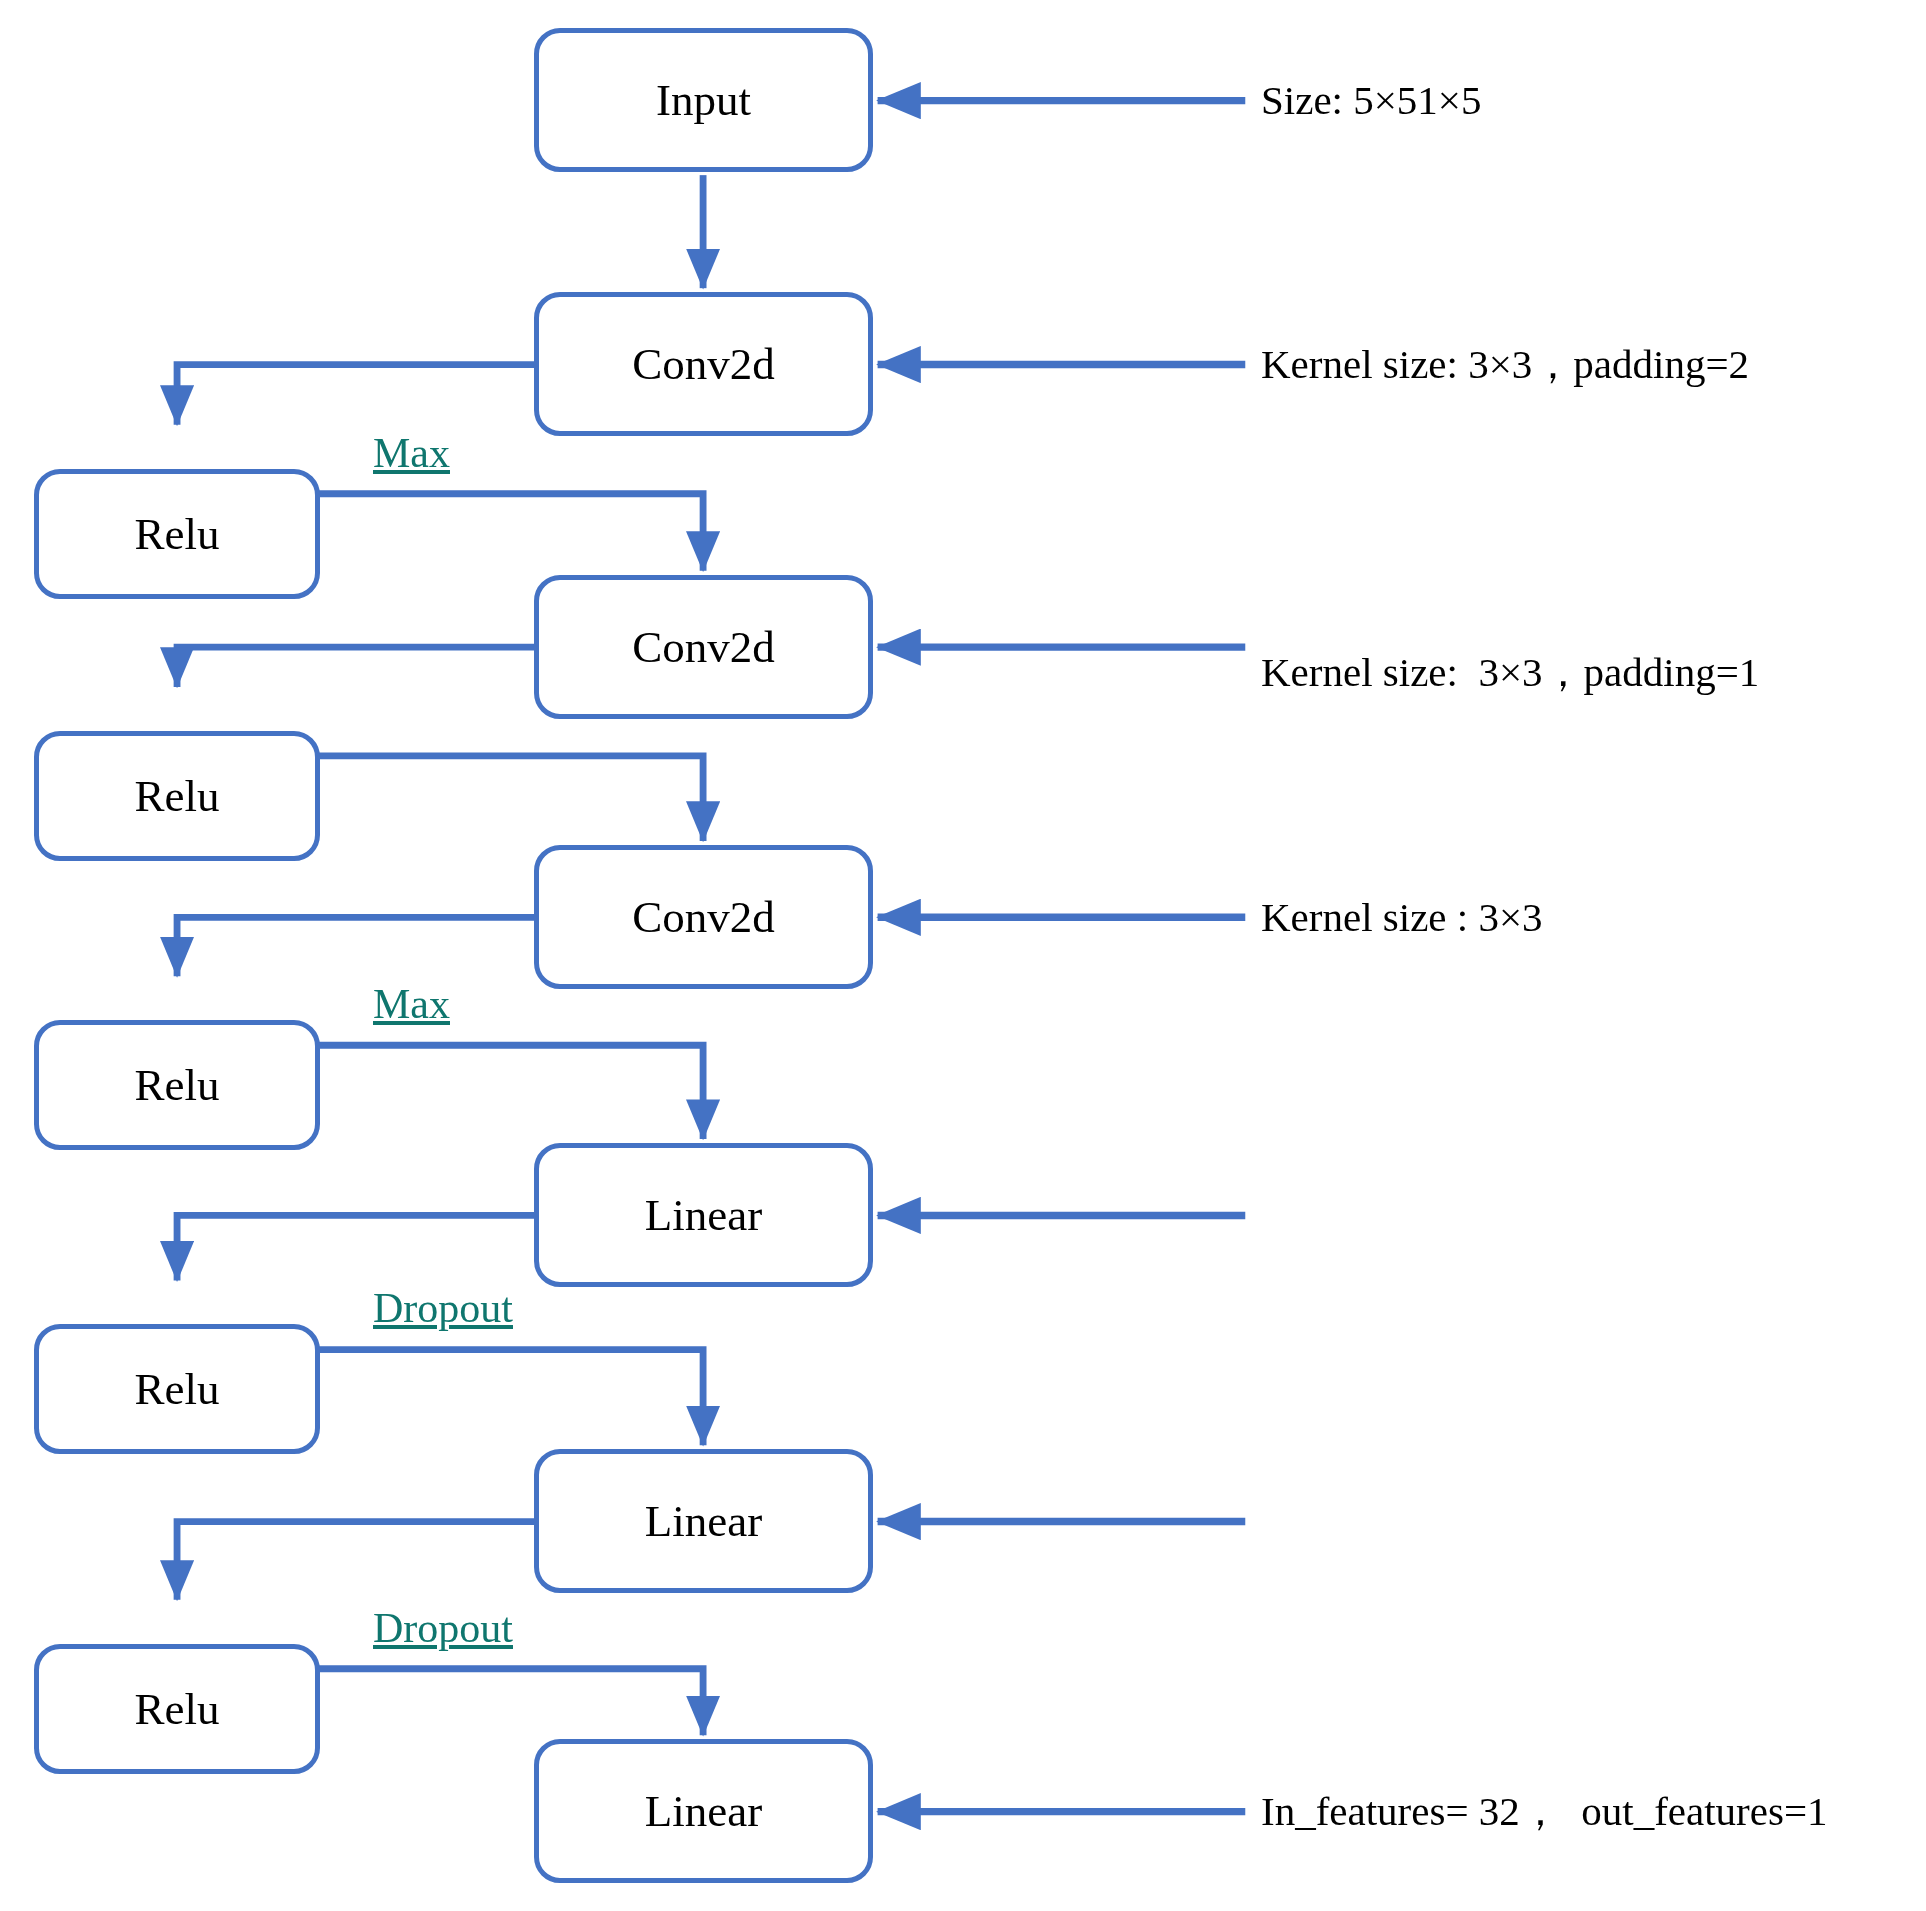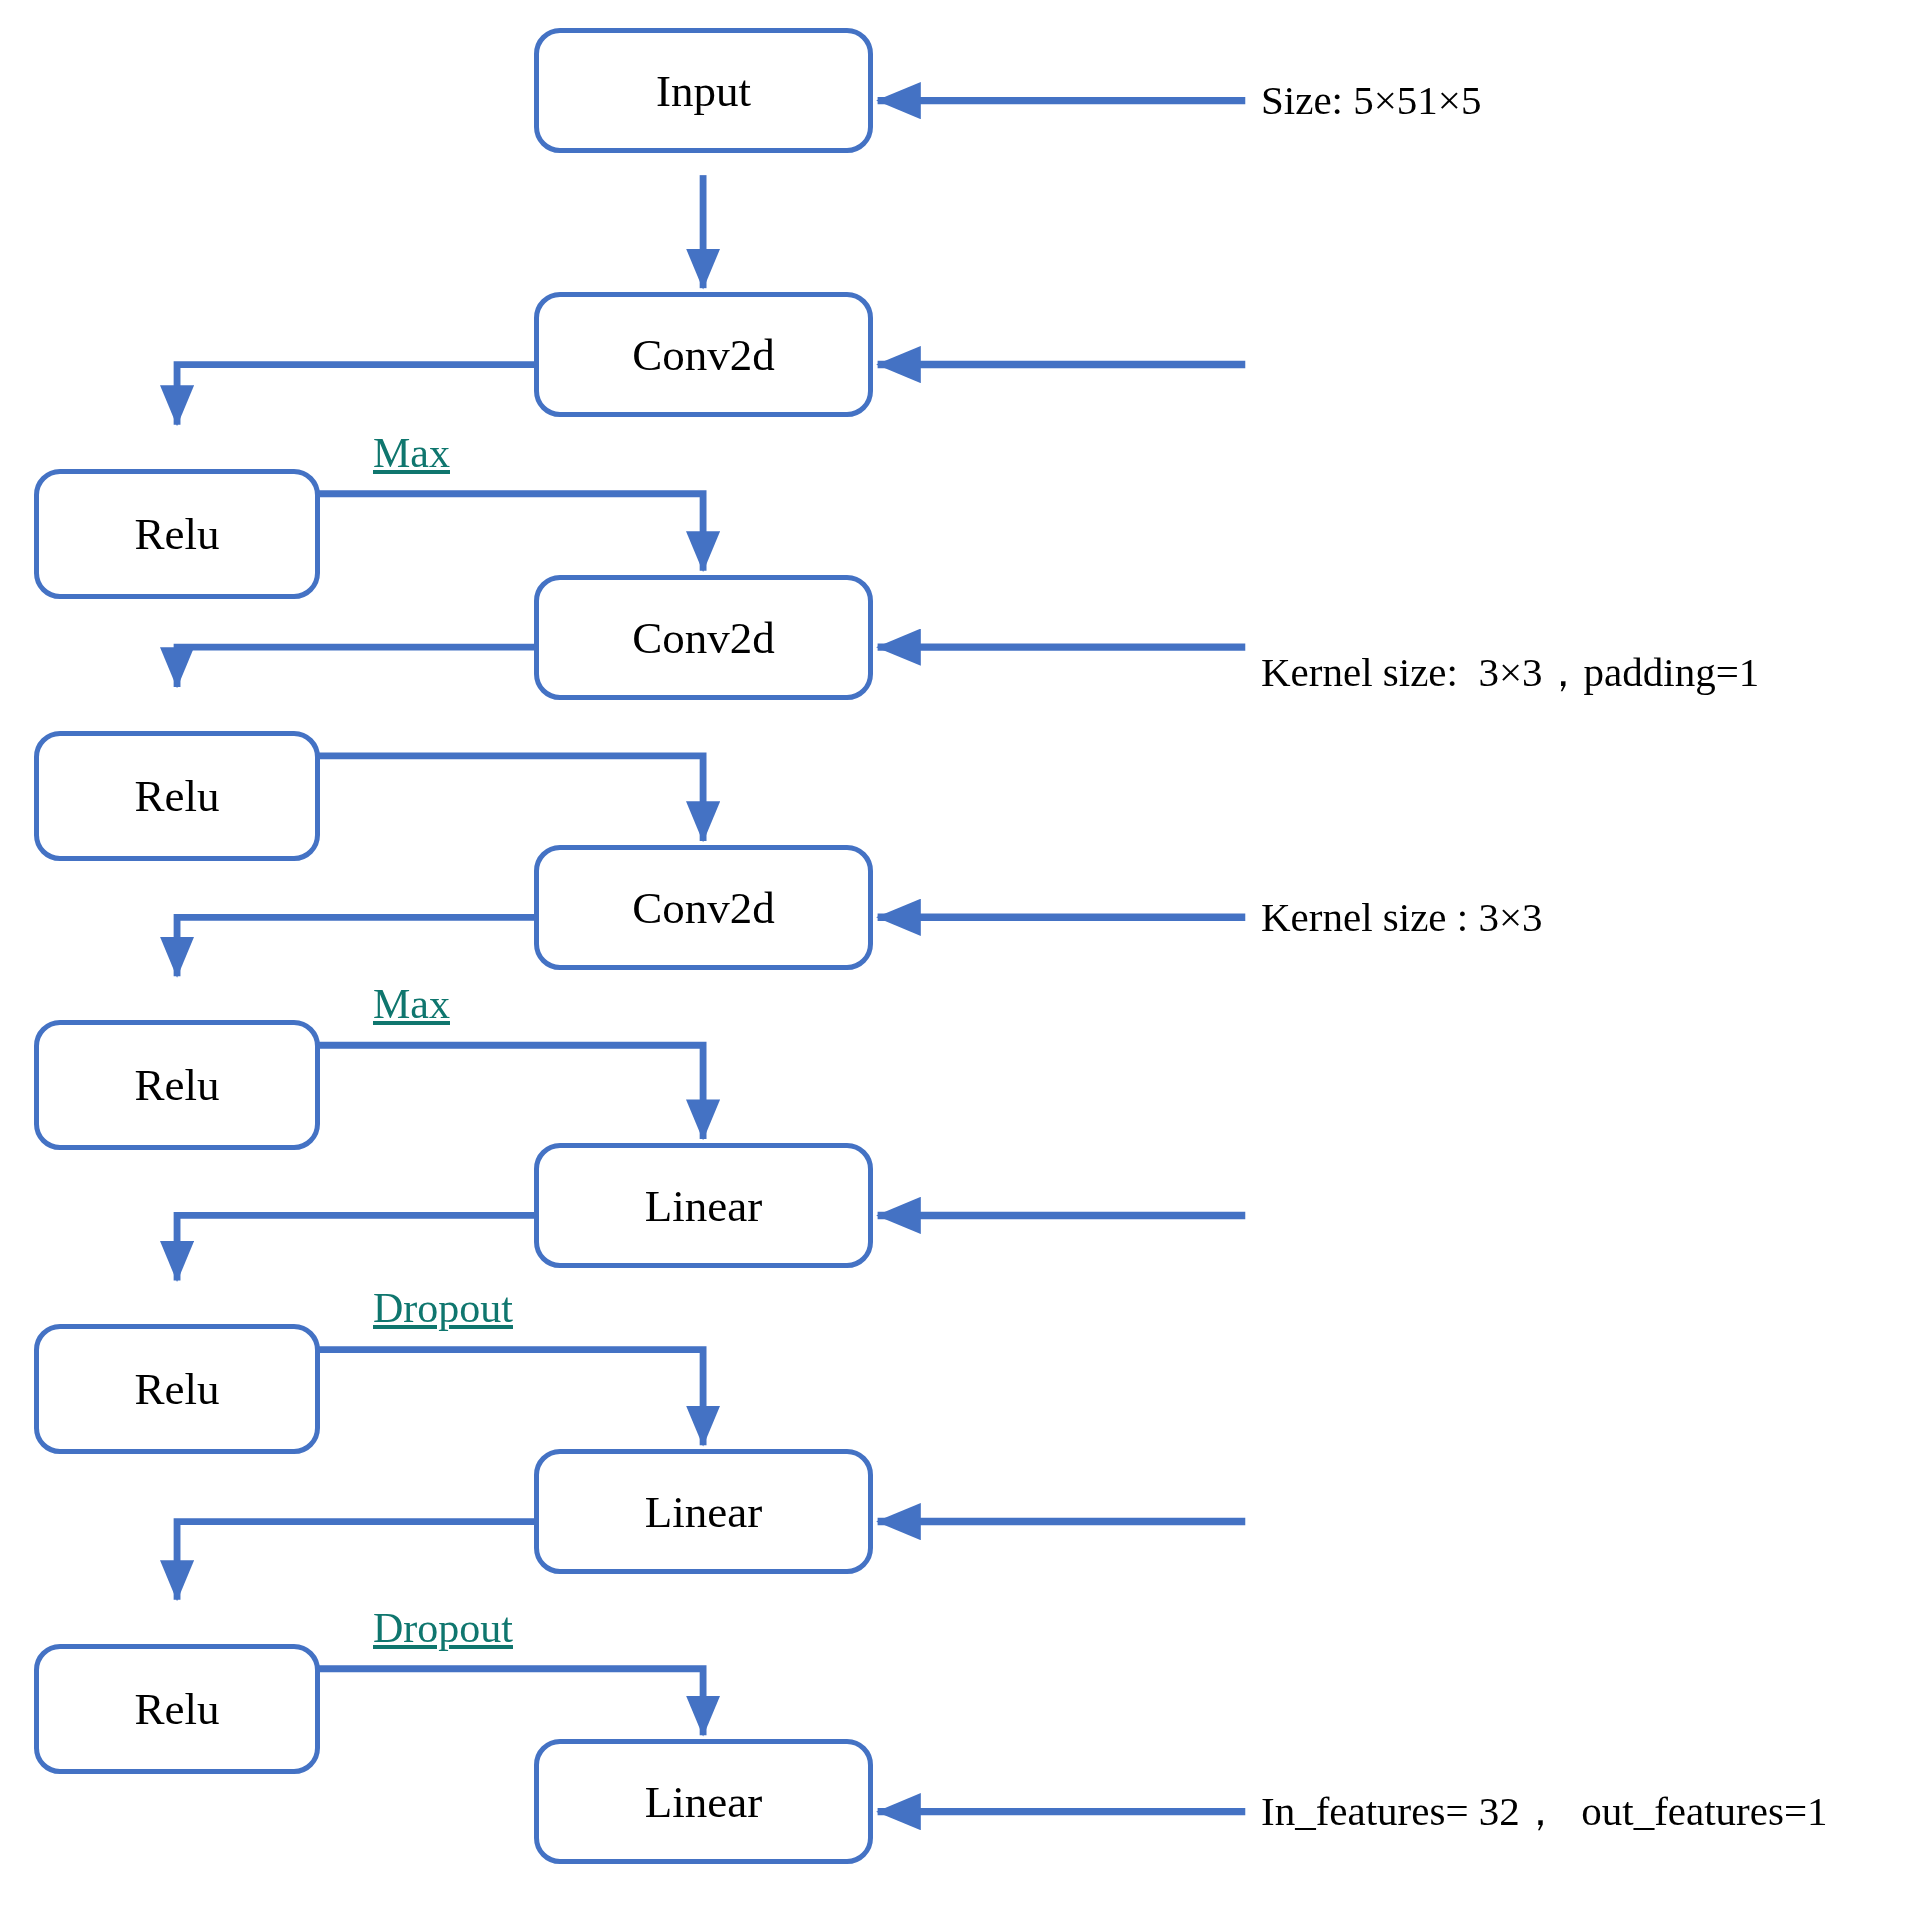--- a/index.html
+++ b/index.html
@@ -40,21 +40,21 @@
     background: #ffffff;
     display: flex;
     align-items: center;
     justify-content: center;
     font-size: 45px;
     color: #000000;
   }
   .node.main {
     left: 534px;
     width: 339px;
-    height: 125px;
+    height: 144px;
   }
   .node.relu {
     left: 34px;
     width: 286px;
     height: 130px;
     margin-top: 40px;
   }
   .edge-label {
     position: absolute;
     left: 373px;
@@ -119,18 +119,19 @@
   <div class="node relu" style="top:980px">Relu</div>
   <div class="node relu" style="top:1284px">Relu</div>
   <div class="node relu" style="top:1604px">Relu</div>
 
   <div class="edge-label" style="top:429px">Max</div>
   <div class="edge-label" style="top:980px">Max</div>
   <div class="edge-label" style="top:1284px">Dropout</div>
   <div class="edge-label" style="top:1604px">Dropout</div>
 
   <div class="annotation" style="top:77px">Size: 5×51×5</div>
+  <div class="annotation" style="top:341px">Kernel size: 3×3，padding=2</div>
   <div class="annotation" style="top:649px">Kernel size:  3×3，padding=1</div>
   <div class="annotation" style="top:894px">Kernel size : 3×3</div>
   <div class="annotation" style="top:1788px">In_features= 32，  out_features=1</div>
 
 </div>
 
 
 </body></html>

